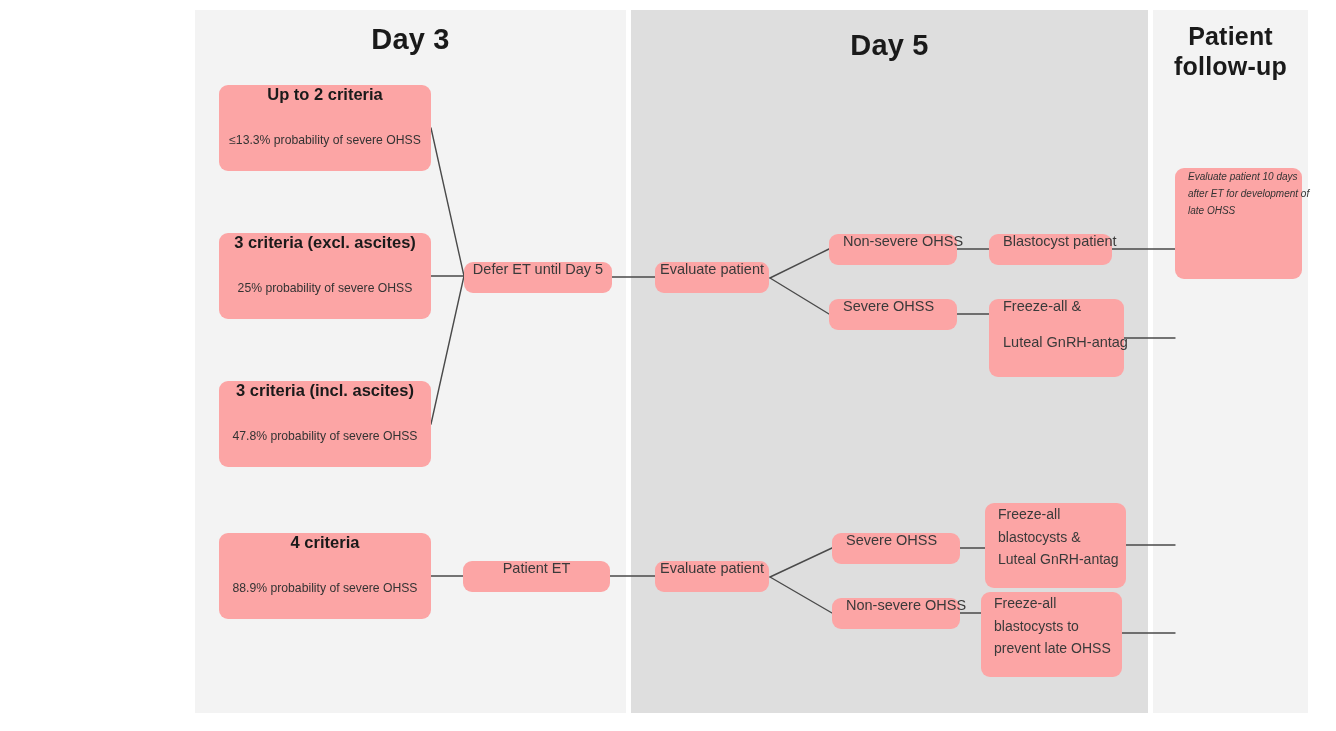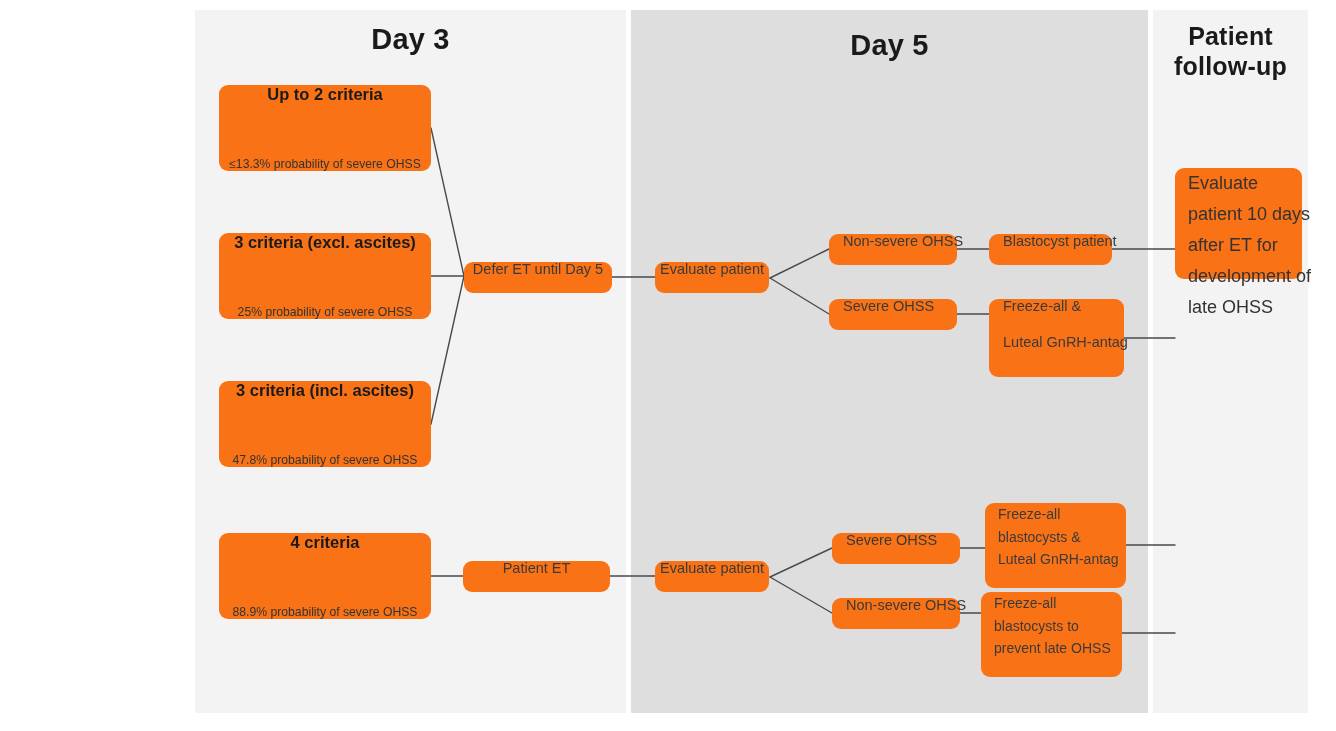--- a/index.html
+++ b/index.html
@@ -30,48 +30,48 @@
   .col-title.t-day3{left:195px;top:22px;width:431px;font-size:29px;}
   .col-title.t-day5{left:631px;top:28px;width:517px;font-size:29px;}
   .col-title.t-follow{left:1153px;top:22px;width:155px;font-size:25px;}
 
   
   #links{position:absolute;left:0;top:0;width:1336px;height:731px;}
 
   
   .node{
     position:absolute;
-    background:#f97316;
+    background:#fca5a5;
     border-radius:9px;
     box-sizing:border-box;
     display:flex;
     flex-direction:column;
-    justify-content:space-between;
+    justify-content:flex-start;
     z-index:3;
   }
   .node.center{align-items:center;text-align:center;}
   .node.lefttext{align-items:flex-start;text-align:left;}
 
   .crit-title{
     font-size:16.5px;font-weight:bold;color:#1a1a1a;
     text-align:center;width:100%;
   }
   .crit-sub{
     font-size:12.2px;color:#333333;text-align:center;width:100%;
-    margin-top:16px;
+    margin-top:29px;
   }
   .node-label{
     font-size:14.5px;color:#3a3a3a;line-height:1.05;width:100%;
   }
   .node-label.pad{padding:0 14px;}
   .multi-line{font-size:14.5px;color:#3a3a3a;width:100%;padding:0 14px;}
   .multi-line div{margin:0;line-height:1.0;}
   .multi-line div + div{margin-top:21px;}
   .stack-line{font-size:14px;color:#3a3a3a;width:100%;padding:0 13px;line-height:1.62;}
-  .fu-text{font-size:18px;color:#333333;width:100%;padding:0 13px;line-height:1.72;}
+  .fu-text{font-size:10px;color:#333333;width:100%;padding:0 13px;line-height:1.72;font-style:italic;}
 </style>
 </head>
 <body>
 
 <div id="stage">
 
   <div class="band band-day3"></div>
   <div class="band band-day5"></div>
   <div class="band band-follow"></div>
 

